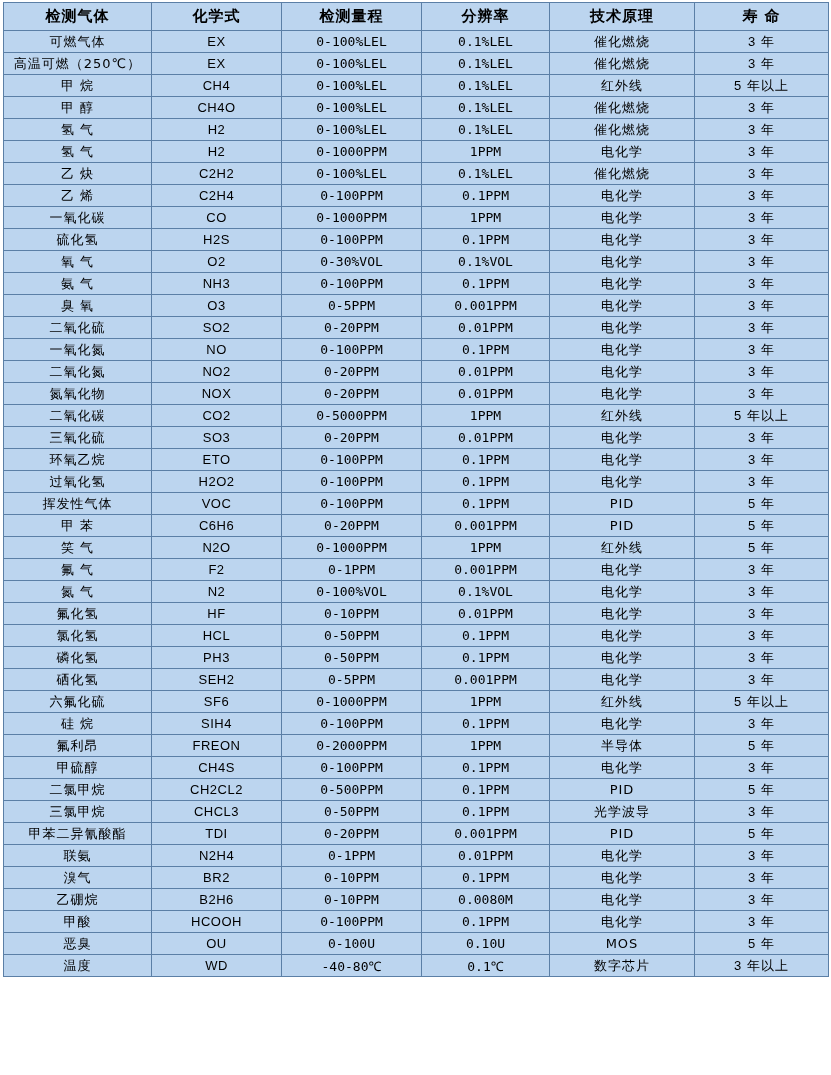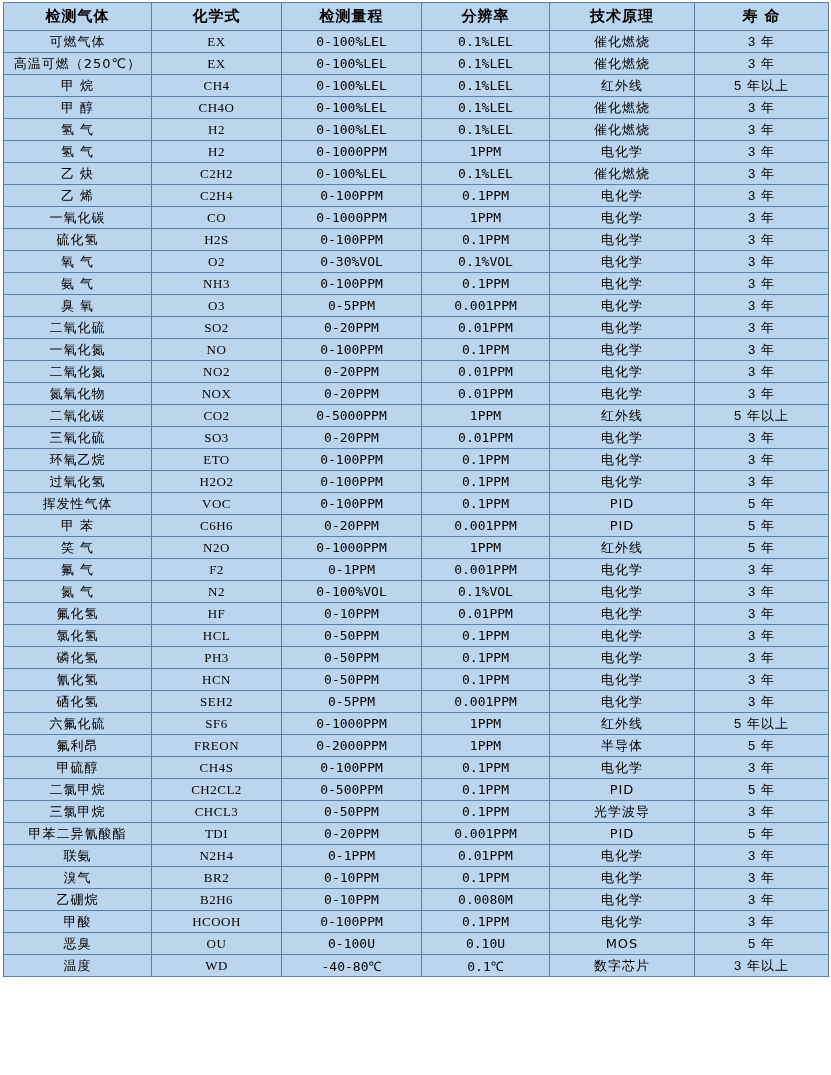--- a/index.html
+++ b/index.html
@@ -48,21 +48,21 @@
   table.gas-table tbody td {
     height: 21px;
     font-size: 13px;
     font-weight: normal;
   }
   td.cn, th.cn {
     font-family: "DejaVu Sans", "Liberation Sans", sans-serif;
     letter-spacing: 1px;
   }
   td.mono {
-    font-family: Liberation Serif, serif;
+    font-family: Liberation Sans, sans-serif;
     font-size: 12px;
     letter-spacing: 0.5px;
   }
   td.num {
     font-family: "DejaVu Sans Mono", "Liberation Mono", monospace;
     font-size: 12px;
     letter-spacing: 0px;
   }
   td.life {
     font-family: Liberation Sans, sans-serif;
@@ -320,42 +320,42 @@
         </tr>
         <tr>
           <td class="cn">磷化氢</td>
           <td class="mono">PH3</td>
           <td class="num">0-50PPM</td>
           <td class="num">0.1PPM</td>
           <td class="cn">电化学</td>
           <td class="life">3 年</td>
         </tr>
         <tr>
-          <td class="cn">氰化氢</td>
-          <td class="mono">HCN</td>
-          <td class="num">0-50PPM</td>
-          <td class="num">0.1PPM</td>
-          <td class="cn">电化学</td>
-          <td class="life">3 年</td>
-        </tr>
-        <tr>
           <td class="cn">硒化氢</td>
           <td class="mono">SEH2</td>
           <td class="num">0-5PPM</td>
           <td class="num">0.001PPM</td>
           <td class="cn">电化学</td>
           <td class="life">3 年</td>
         </tr>
         <tr>
           <td class="cn">六氟化硫</td>
           <td class="mono">SF6</td>
           <td class="num">0-1000PPM</td>
           <td class="num">1PPM</td>
           <td class="cn">红外线</td>
           <td class="life">5 年以上</td>
+        </tr>
+        <tr>
+          <td class="cn">硅 烷</td>
+          <td class="mono">SIH4</td>
+          <td class="num">0-100PPM</td>
+          <td class="num">0.1PPM</td>
+          <td class="cn">电化学</td>
+          <td class="life">3 年</td>
         </tr>
         <tr>
           <td class="cn">氟利昂</td>
           <td class="mono">FREON</td>
           <td class="num">0-2000PPM</td>
           <td class="num">1PPM</td>
           <td class="cn">半导体</td>
           <td class="life">5 年</td>
         </tr>
         <tr>

